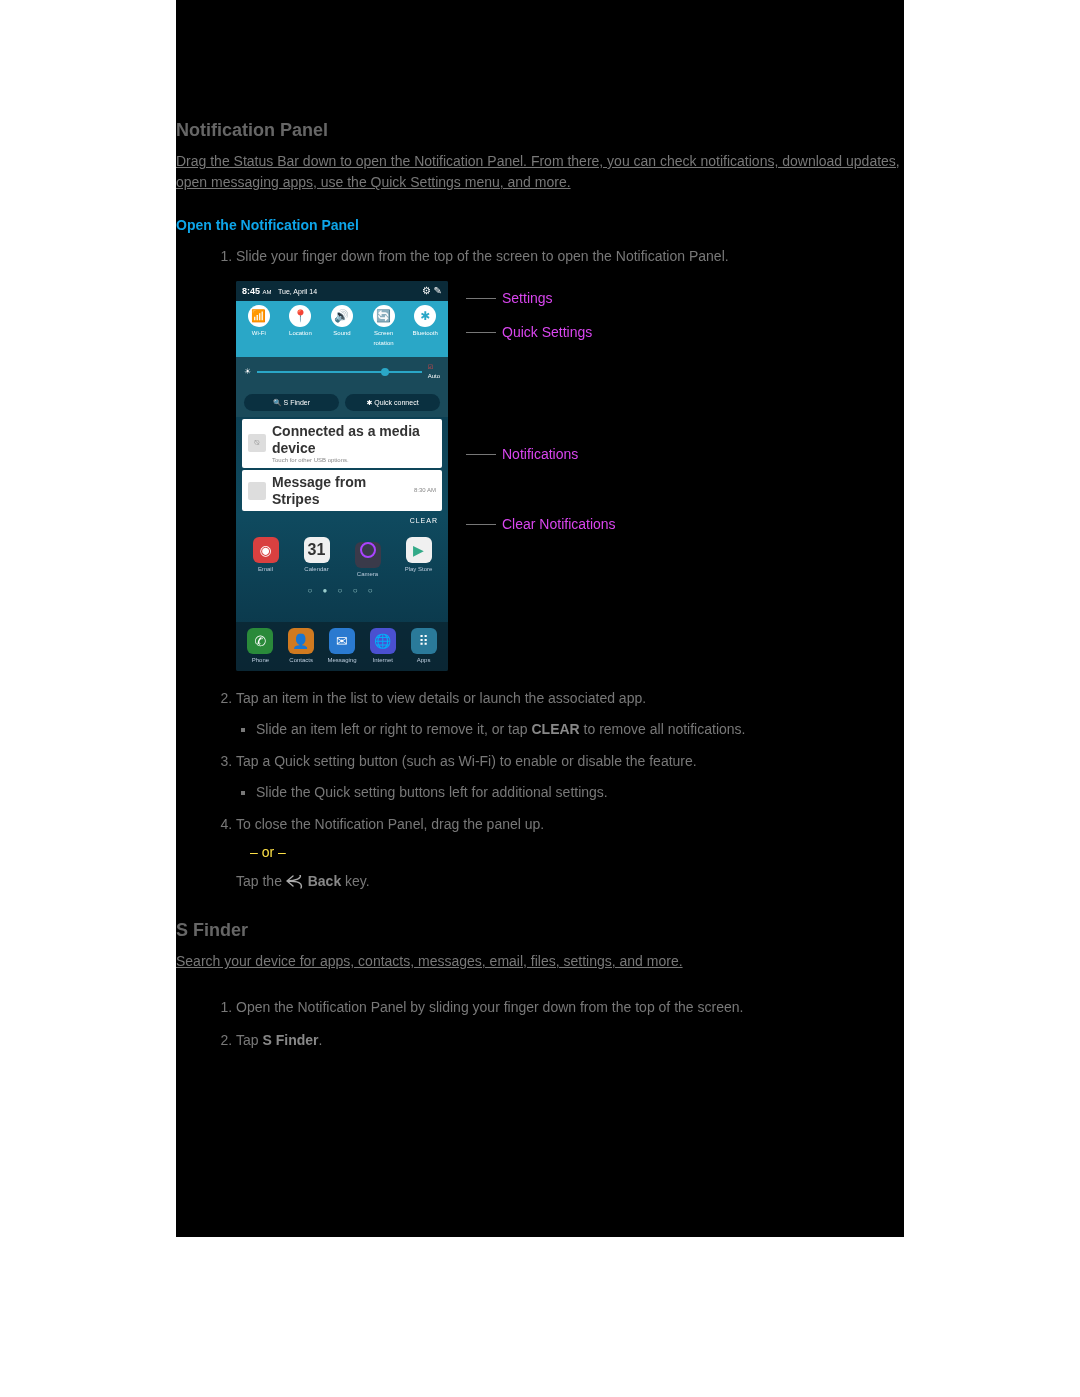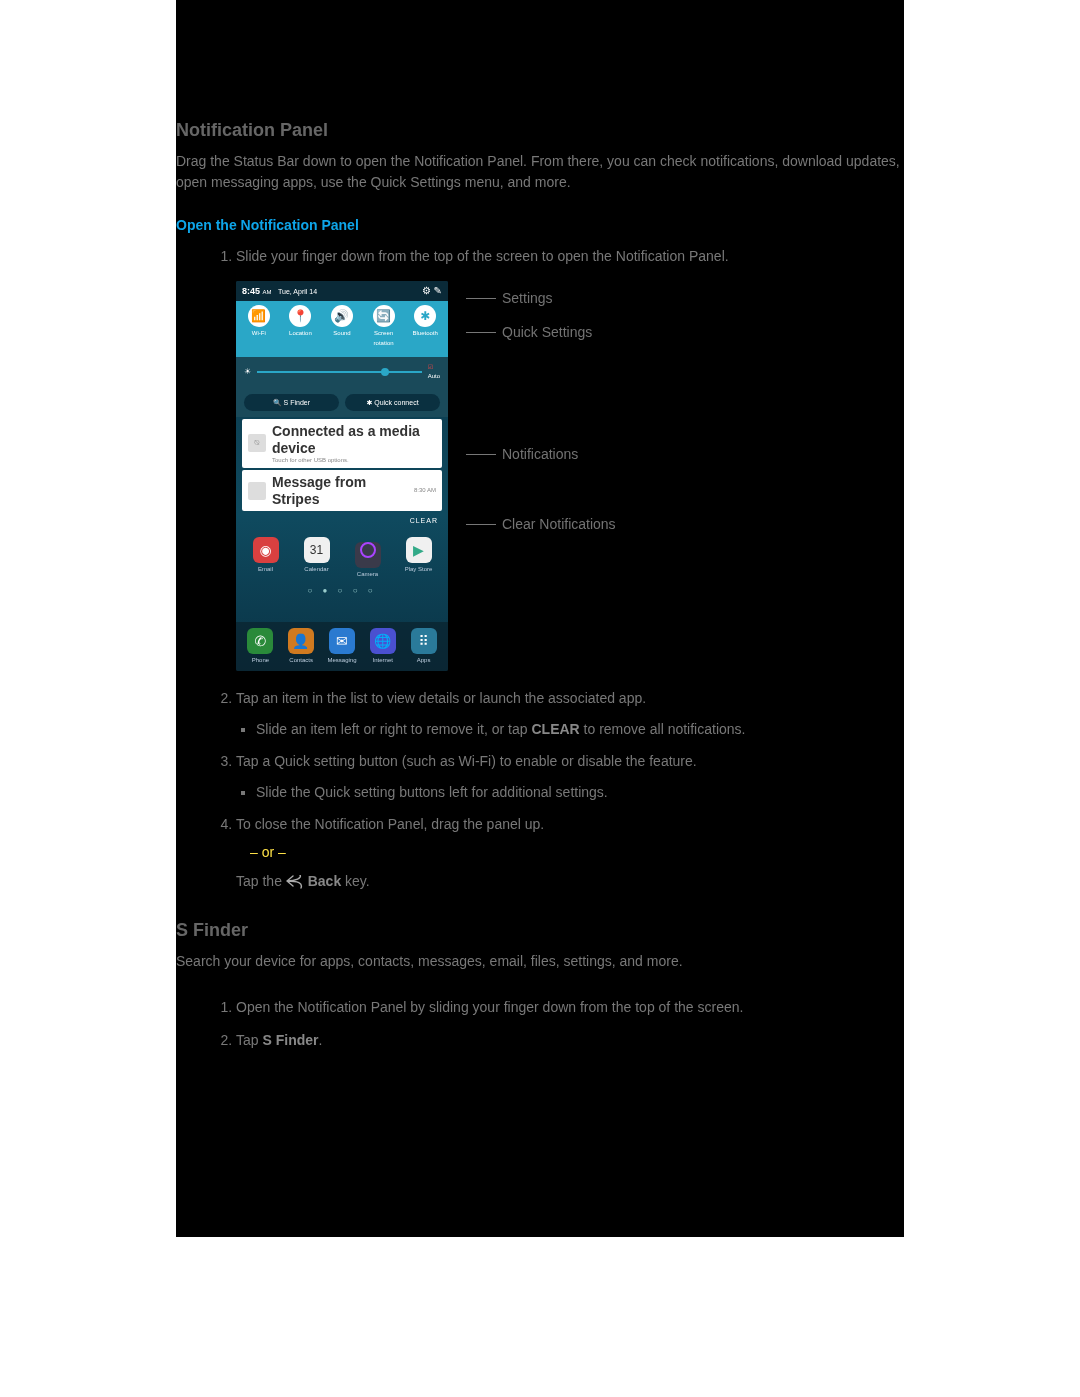--- a/index.html
+++ b/index.html
@@ -1,19 +1,19 @@
 <!DOCTYPE html>
 <html><head>
 <meta charset="utf-8">
 <style>
 body { margin: 0; background: #fff; font-family: Arial, sans-serif; }
 .page-outer { width: 1080px; margin: 0 auto; background: #fff; padding: 0; }
 .page { width: 728px; margin: 0 auto; background: #000; padding: 120px 0 40px 0; color: #888; position: relative; min-height: 1237px; box-sizing: border-box; }
 .section-title { color: #666; font-size: 18px; font-weight: bold; margin: 0 13px 10px 0; }
-.intro { color: #787878; font-size: 14px; line-height: 1.5; margin-bottom: 24px; }
+.intro { color: #787878; font-size: 14px; line-height: 1.5; margin-bottom: 24px; text-decoration: underline; }
 .subhead { color: #0ea5e9; font-size: 14px; font-weight: bold; margin: 20px 0 12px 0; }
 ol.steps { list-style: decimal; margin: 0 0 0 28px; padding: 0 24px 0 32px; color: #787878; font-size: 14px; line-height: 1.6; }
 ol.steps > li { margin-bottom: 10px; }
 ul.sub { list-style: square; margin: 8px 0 8px 20px; padding: 0; }
 ul.sub li { margin-bottom: 6px; color: #787878; }
 .or { margin: 6px 14px; color: #fde047; }
 .bold { font-weight: bold; color: #888; }
 .phone-fig { margin: 14px 0 14px 0; position: relative; width: 420px; height: 392px; }
 .phone { position: absolute; left: 0; top: 0; width: 212px; height: 390px; background: linear-gradient(#0a3345, #0f4a5f 60%, #0a3345); border-radius: 2px; overflow: hidden; font-size: 8px; color: #fff; }
 .statusbar { height: 20px; background: #0a2a38; display: flex; align-items: center; padding: 0 6px; justify-content: space-between; font-size: 9px; }
@@ -30,21 +30,21 @@
 .notif .nic { width: 18px; height: 18px; background: #ddd; border-radius: 2px; flex: none; }
 .notif .ntxt { flex: 1; font-size: 7px; line-height: 1.2; }
 .notif .ntitle { font-weight: bold; font-size: 14px; }
 .notif .ntime { font-size: 6px; color: #888; }
 .clearbtn { text-align: right; font-size: 7px; padding: 2px 10px 4px 0; color: #fff; letter-spacing: 1px; }
 .approw { display: flex; justify-content: space-around; padding: 6px 4px 2px 4px; }
 .app { width: 34px; text-align: center; font-size: 6px; color: #bcd; }
 .appic { width: 26px; height: 26px; border-radius: 6px; margin: 0 auto 2px auto; }
 .dots { text-align: center; color: #9cc; font-size: 8px; letter-spacing: 4px; padding: 4px 0; }
 .dock { position: absolute; bottom: 0; left: 0; right: 0; background: rgba(10,30,40,.6); display: flex; justify-content: space-around; padding: 6px 4px; }
-.callout { position: absolute; left: 230px; color: #737373; font-size: 14px; display: flex; align-items: center; }
+.callout { position: absolute; left: 230px; color: #d946ef; font-size: 14px; display: flex; align-items: center; }
 .callout::before { content: ""; width: 30px; height: 1px; background: #777; margin-right: 6px; }
 .back-icon { display: inline-block; vertical-align: middle; }
 .footer { position: absolute; bottom: 20px; left: 0; right: 8px; display: flex; justify-content: space-between; font-size: 13px; color: #666; padding: 0 0 0 0; }
 </style>
 </head>
 <body>
 
 <div class="page-outer">
 <div class="page">
 
@@ -98,21 +98,21 @@
                   <div class="ntitle">Message from Stripes</div>
                 </div>
             <div class="ntime">8:30 AM</div>
           </div>
           <div class="clearbtn">CLEAR</div>
           <div class="approw" id="approw1">
                 <div class="app"><div class="appic" style="background:#d94040">
                     <div style="color:#fff;font-size:14px;line-height:26px">◉</div>
                   </div>Email</div>
                 <div class="app"><div class="appic" style="background:#f0f0f0">
-                    <div style="color:#333;font-size:12px;font-weight:normal;line-height:26px">31</div>
+                    <div style="color:#333;font-size:16px;font-weight:bold;line-height:26px">31</div>
                   </div>Calendar</div>
                 <div class="app"><div class="appic" style="background:#3a3a4a">
                     <div style="width:12px;height:12px;border:2px solid #a4f;border-radius:50%;margin:5px auto"></div>
                   </div>Camera</div>
                 <div class="app"><div class="appic" style="background:#f0f0f0">
                     <div style="color:#3a8;font-size:14px;line-height:26px">▶</div>
                   </div>Play Store</div>
               </div>
           <div class="dots">○ ● ○ ○ ○</div>
           <div class="dock" id="dockrow">

